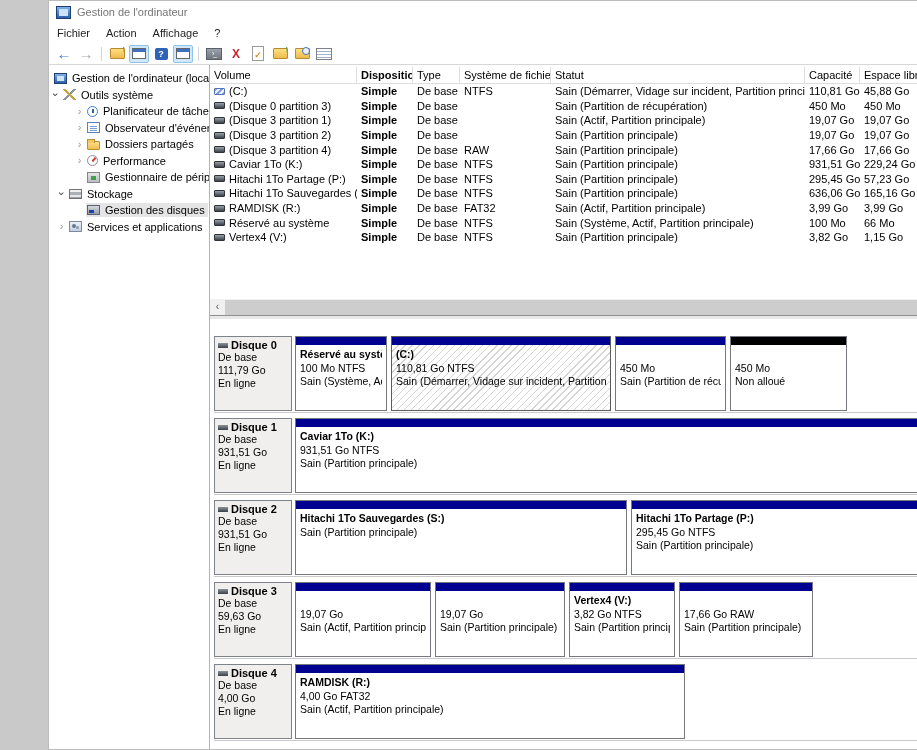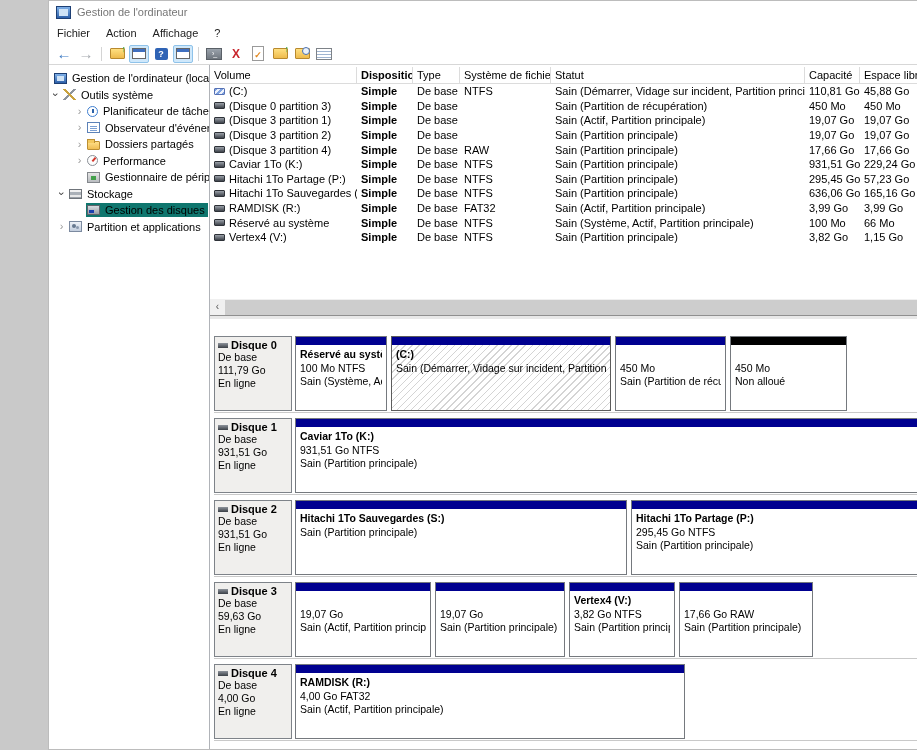--- a/index.html
+++ b/index.html
@@ -37,21 +37,21 @@
   .tb-properties::before{content:"\2713";color:#e2861c;font-size:9px;font-weight:bold;background:#fff;border:1px solid #9a9a9a;width:10px;height:13px;display:flex;align-items:flex-end;justify-content:center;}
   .tb-details::before{content:"";width:14px;height:10px;border:1px solid #7d8288;background:repeating-linear-gradient(#fff 0 2px,#9fb4d0 2px 3px);}
   
   .body{display:flex;height:686px;}
   
   .tree{width:161px;flex:none;border-right:1px solid #b0b3b8;padding-top:5px;overflow:hidden;background:#fff;}
   .trow{display:flex;align-items:center;height:16.5px;white-space:nowrap;cursor:default;}
   .chev{width:13px;flex:none;text-align:center;color:#9a9a9a;font-size:11px;line-height:11px;}
   .chev.open{transform:rotate(90deg);color:#3c3c3c;}
   .titem{display:flex;align-items:center;padding:1px 3px 1px 1px;}
-  .trow.sel .titem{background:#0f766e;}
+  .trow.sel .titem{background:#e5e5e5;}
   .tlabel{margin-left:5px;}
   .ti{width:13px;height:11px;flex:none;display:inline-block;position:relative;}
   .ti-computer{background:linear-gradient(#7fb0e8,#2c5fa8);border:1px solid #1d3f74;}
   .ti-computer::before{content:"";position:absolute;inset:2px;background:#cfe3f6;}
   .ti-tools{background:
     linear-gradient(45deg,transparent 42%,#c9a23f 42% 58%,transparent 58%),
     linear-gradient(135deg,transparent 42%,#8d949c 42% 58%,transparent 58%);}
   .ti-task{width:11px;height:11px;border-radius:50%;background:#fff;border:1px solid #3f7fd1;}
   .ti-task::before{content:"";position:absolute;left:4px;top:2px;width:1.5px;height:4px;background:#2c62a8;}
   .ti-event{background:#fff;border:1px solid #5c82b8;}
@@ -201,21 +201,21 @@
           <span class="chev"></span>
           <span class="titem">
             <span class="ti ti-diskmgmt"></span>
             <span class="tlabel">Gestion des disques</span>
           </span>
         </div>
         <div class="trow" style="padding-left: 6px;">
           <span class="chev">›</span>
           <span class="titem">
             <span class="ti ti-services"></span>
-            <span class="tlabel">Partition et applications</span>
+            <span class="tlabel">Services et applications</span>
           </span>
         </div>
       </div>
 
     <div class="main">
 
       <div class="listpanel">
         <div class="thead" id="thead">
             <div class="hc c0">Volume</div>
             <div class="hc c1">Disposition</div>
@@ -397,20 +397,21 @@
                 <div class="pbody">
                   <div class="pname">Réservé au système</div>
                   <div class="pline">100 Mo NTFS</div>
                   <div class="pline">Sain (Système, Actif, Partition principale)</div>
                 </div>
               </div>
               <div class="part hatched" style="width: 220px;">
                 <div class="strip strip-navy"></div>
                 <div class="pbody pbody-hatched">
                   <div class="pname">(C:)</div>
+                  <div class="pline">110,81 Go NTFS</div>
                   <div class="pline">Sain (Démarrer, Vidage sur incident, Partition principale)</div>
                 </div>
               </div>
               <div class="part" style="width: 111px;">
                 <div class="strip strip-navy"></div>
                 <div class="pbody">
                   <div class="pname"></div>
                   <div class="pline">450 Mo</div>
                   <div class="pline">Sain (Partition de récupération)</div>
                 </div>

